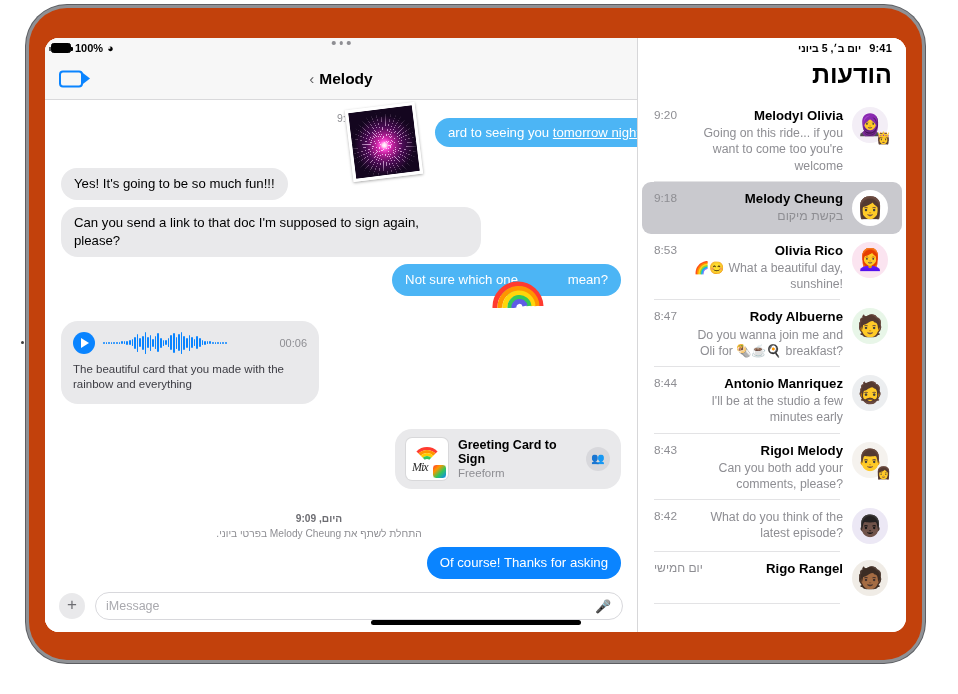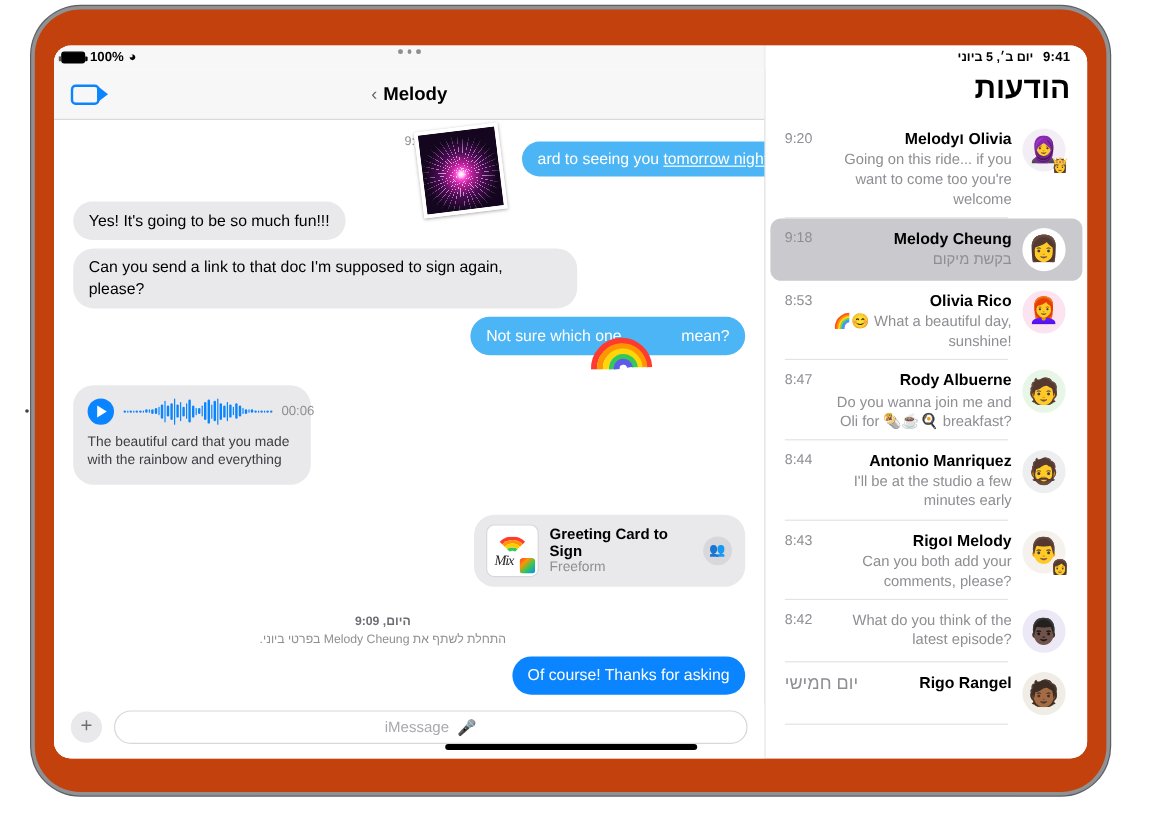--- a/index.html
+++ b/index.html
@@ -185,21 +185,21 @@
   #rainbow-row { position: relative; }
   #rainbow-sticker {
     position: absolute; right: 76px; top: 2px;
     width: 54px; height: 42px; z-index: 8;
   }
 
   
   #audio-bubble {
     background: #e9e9eb; border-radius: 17px;
     padding: 10px 12px 11px 12px;
-    width: 198px; position: relative;
+    width: 258px; position: relative;
   }
   #audio-bubble::before {
     content: ''; position: absolute; left: -5px; bottom: 0;
     width: 13px; height: 15px; background: #e9e9eb;
     border-bottom-right-radius: 14px; z-index: -1;
   }
   #audio-top { display: flex; align-items: center; gap: 8px; }
   #audio-play-button {
     width: 22px; height: 22px; border-radius: 50%;
     background: #0a84ff; position: relative; flex: 0 0 auto;
@@ -302,21 +302,21 @@
   }
   #attach-button {
     width: 26px; height: 26px; border-radius: 50%;
     background: #e9e9eb; color: #6d6d72;
     font-size: 17px; line-height: 24px; text-align: center;
     flex: 0 0 auto;
   }
   #imessage-input {
     flex: 1; height: 28px;
     border: 1px solid #d8d8dc; border-radius: 15px;
-    display: flex; align-items: center; justify-content: center;
+    display: flex; align-items: center; justify-content: space-between;
     padding: 0 10px; gap: 7px;
   }
   #imessage-placeholder { font-size: 12.5px; color: #a9a9ae; }
   #mic-icon { font-size: 13px; color: #8e8e93; }
 
   
   #sidebar-header {
     flex: 0 0 auto; padding: 0 14px;
   }
   #sidebar-topbar {
@@ -373,21 +373,21 @@
     font-size: 12.3px; color: #8e8e93;
     line-height: 1.32; margin-top: 1px;
     direction: ltr; text-align: right;
   }
   .conv-preview.rtl { direction: rtl; }
   .conv-time {
     font-size: 11.8px; color: #8e8e93;
     flex: 0 0 auto; padding-top: 1px;
     direction: ltr;
   }
-  .conv-time.rtl { direction: rtl; font-size: 15px; }
+  .conv-time.rtl { direction: rtl; font-size: 12px; }
 
   #home-indicator {
     position: absolute; left: 50%; bottom: 7px;
     transform: translateX(-50%);
     width: 210px; height: 5px; background: #000;
     border-radius: 3px;
   }
   #side-dot {
     position: absolute; left: 21px; top: 341px;
     width: 3px; height: 3px; border-radius: 50%;

